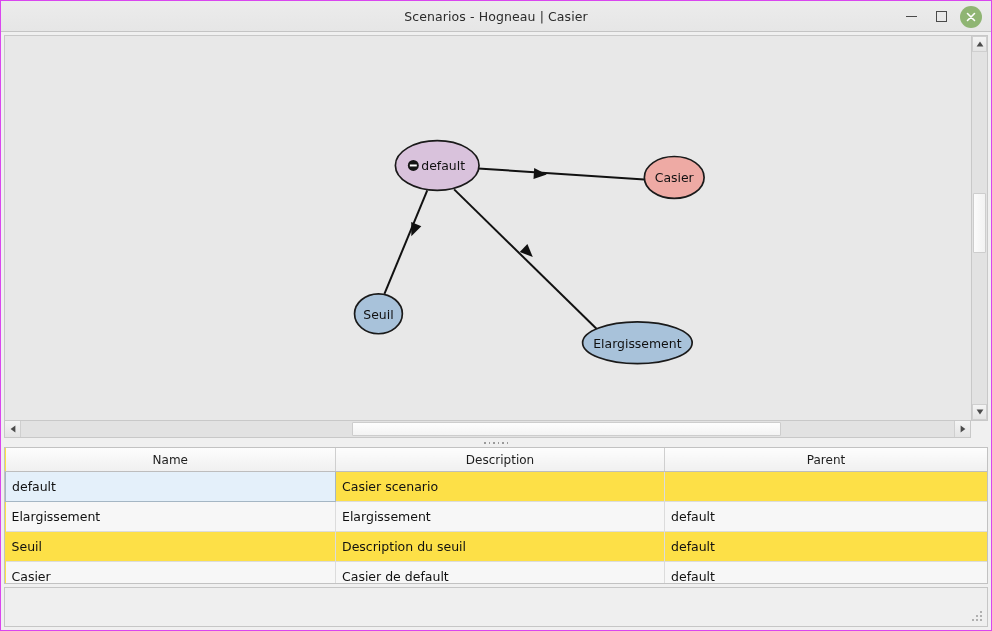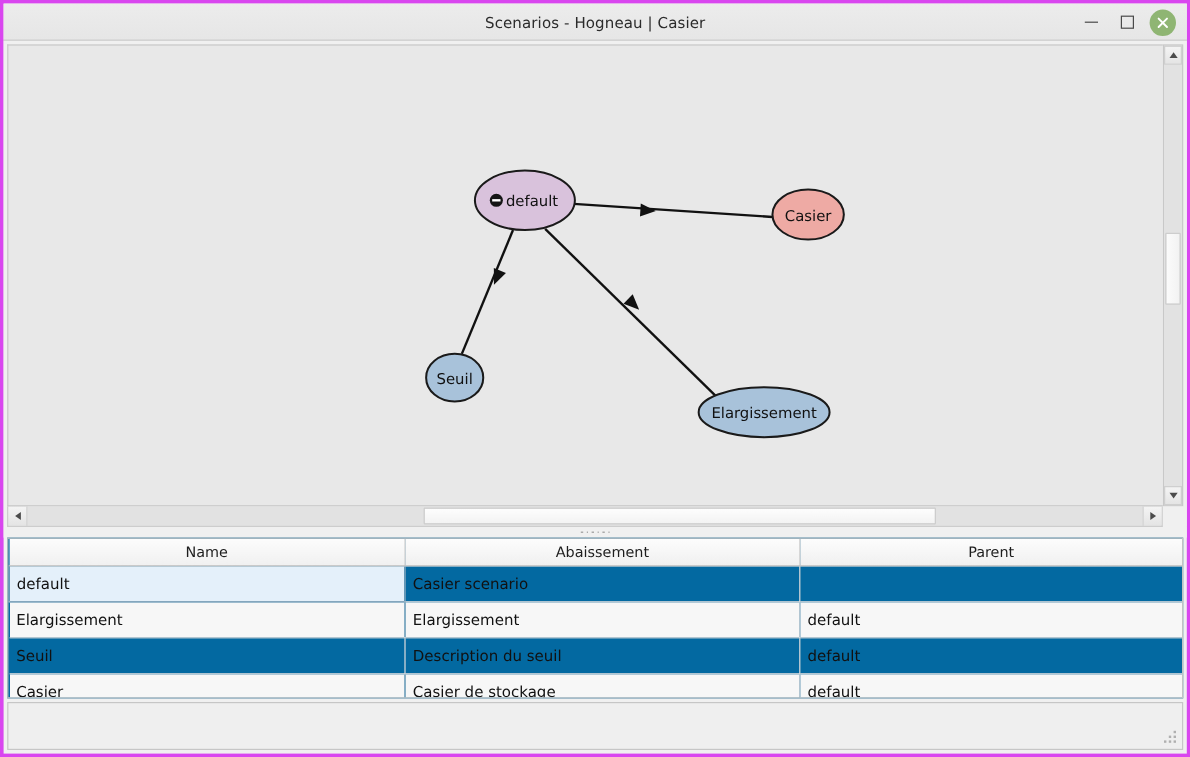--- a/index.html
+++ b/index.html
@@ -7,21 +7,21 @@
     width: 992px; height: 631px;
     font-family: "DejaVu Sans", "Liberation Sans", sans-serif;
     background: #f0f0f0;
     overflow: hidden;
   }
   #window {
     position: relative;
     width: 992px; height: 631px;
     background: #f0f0f0;
     display: flex; flex-direction: column;
-    border: 3px solid #d946ef;
+    border: 1px solid #d946ef;
   }
 
   
   #titlebar {
     position: relative;
     height: 31px; flex: 0 0 31px;
     background: linear-gradient(to bottom, #ececec 0%, #e6e6e6 100%);
     border-bottom: 1px solid #c4c4c4;
     display: flex; align-items: center; justify-content: center;
   }
@@ -126,21 +126,21 @@
     cursor: row-resize;
   }
   #splitter-grip { display: flex; gap: 3px; }
   #splitter-grip i { width: 1.5px; height: 1.5px; background: #9a9a9a; display:block; }
 
   
   #table-pane {
     flex: 1 1 auto; min-height: 0;
     margin: 0 3px 0 3px;
     border: 1px solid #c2c2c2;
-    background: #0369a1;
+    background: #fde047;
     display: flex; flex-direction: column; overflow: hidden;
   }
   table#scenario-table {
     width: 100%; border-collapse: collapse; table-layout: fixed;
   }
   #scenario-table th {
     height: 23px;
     background: linear-gradient(to bottom,#fdfdfd 0%,#f0f0f0 100%);
     border-right: 1px solid #cfcfcf;
     border-bottom: 1px solid #bdbdbd;
@@ -299,21 +299,21 @@
   <div id="table-pane">
     <table id="scenario-table">
       <colgroup>
         <col style="width:330px">
           <col style="width:329px">
           <col>
       </colgroup>
       <thead>
         <tr>
           <th>Name</th>
-          <th>Abaissement</th>
+          <th>Description</th>
           <th>Parent</th>
         </tr>
       </thead>
       <tbody id="table-body">
           <tr>
             <td class="sel">default</td>
             <td>Casier scenario</td>
             <td></td>
           </tr>
           <tr class="alt">
@@ -321,21 +321,21 @@
             <td>Elargissement</td>
             <td>default</td>
           </tr>
           <tr>
             <td>Seuil</td>
             <td>Description du seuil</td>
             <td>default</td>
           </tr>
           <tr class="alt">
             <td>Casier</td>
-            <td>Casier de stockage</td>
+            <td>Casier de default</td>
             <td>default</td>
           </tr>
         </tbody>
     </table>
     <div id="table-filler"></div>
   </div>
 
   <div id="statusbar">
     <span></span>
     <div id="resize-grip">

